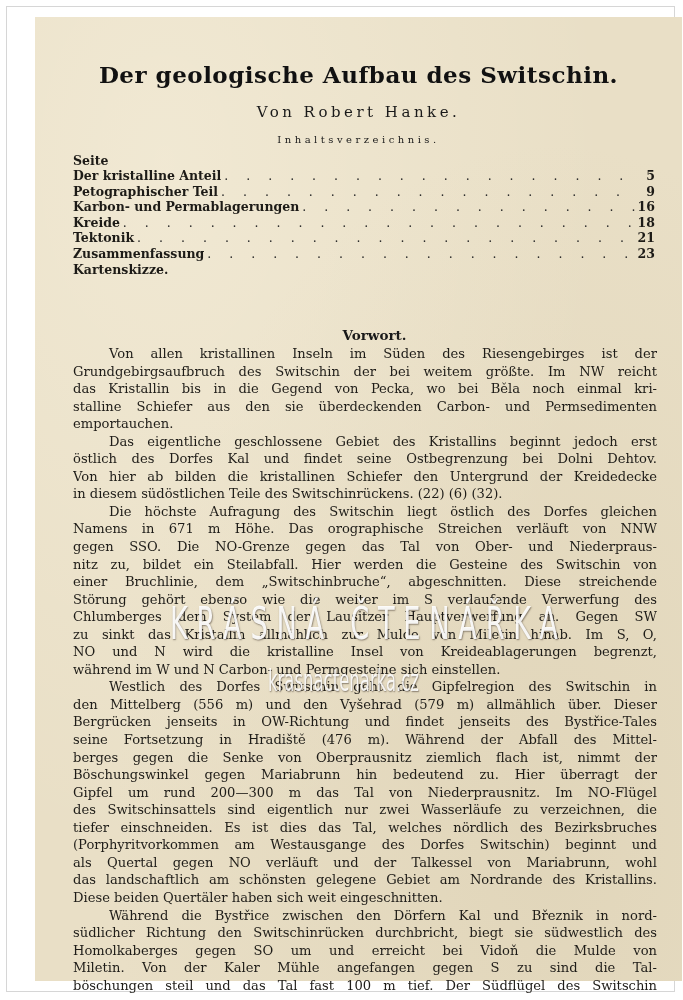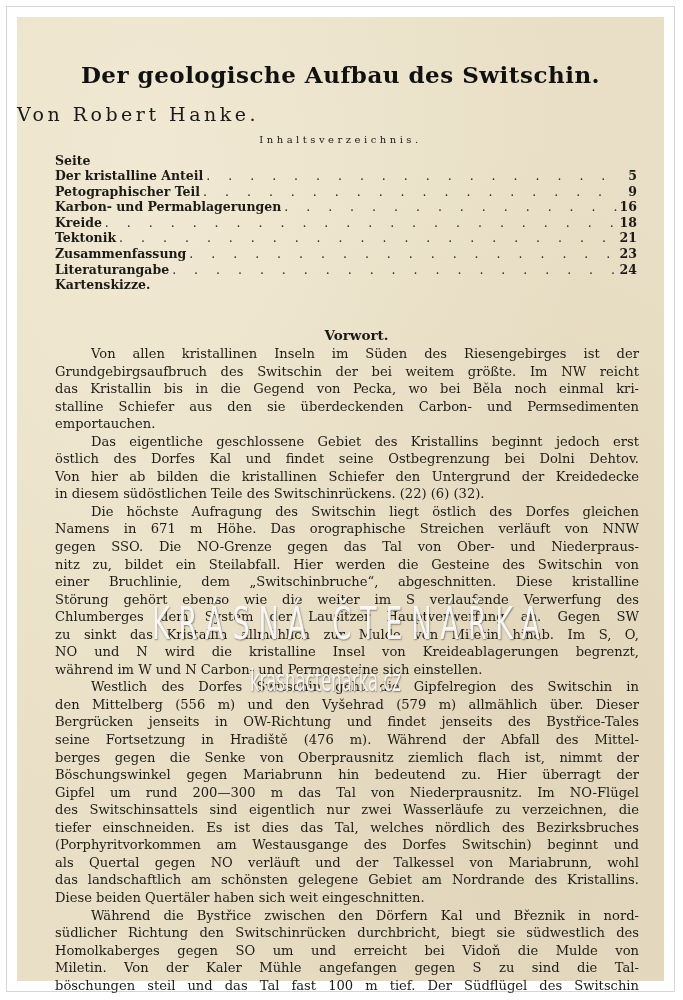--- a/index.html
+++ b/index.html
@@ -19,21 +19,21 @@
       left: 6px;
       top: 6px;
       width: 669px;
       height: 986px;
       border: 1px solid #d6d6d6;
       background: #ffffff;
       box-sizing: border-box;
     }
     .page {
       position: absolute;
-      left: 10px;
+      left: 28px;
       top: 10px;
       width: 647px;
       height: 964px;
       background: #e9dfc6;
       background-image:
         radial-gradient(ellipse at 20% 15%, rgba(255,250,235,0.35), rgba(0,0,0,0) 60%),
         radial-gradient(ellipse at 80% 85%, rgba(200,185,150,0.25), rgba(0,0,0,0) 60%);
       box-sizing: border-box;
       color: #1d1b17;
     }
@@ -47,21 +47,22 @@
       font-weight: bold;
       font-size: 23px;
       letter-spacing: 0.5px;
       color: #111;
     }
     .author {
       position: absolute;
       left: 0;
       width: 100%;
       top: 86px;
-      font-size: 19px;
+      text-align: center;
+      font-size: 15px;
       letter-spacing: 3.5px;
       color: #1a1a1a;
     }
     .toc-heading {
       position: absolute;
       left: 0;
       width: 100%;
       top: 117px;
       text-align: center;
       font-size: 10px;
@@ -209,25 +210,20 @@
       </div>
       <div class="toc-row">
         <span class="toc-label">Tektonik</span>
         <span class="toc-dots"></span>
         <span class="toc-page">21</span>
       </div>
       <div class="toc-row">
         <span class="toc-label">Zusammenfassung</span>
         <span class="toc-dots"></span>
         <span class="toc-page">23</span>
-      </div>
-      <div class="toc-row">
-        <span class="toc-label">Literaturangabe</span>
-        <span class="toc-dots"></span>
-        <span class="toc-page">24</span>
       </div>
       <div class="toc-row">
         <span class="toc-label">Kartenskizze.</span>
       </div>
     </div>
 
     <div class="section-heading">Vorwort.</div>
 
     <div class="body-text">
       <span class="line indent">Von allen kristallinen Inseln im Süden des Riesengebirges ist der</span>
@@ -236,21 +232,21 @@
       <span class="line">stalline Schiefer aus den sie überdeckenden Carbon- und Permsedimenten</span>
       <span class="line last">emportauchen.</span>
       <span class="line indent">Das eigentliche geschlossene Gebiet des Kristallins beginnt jedoch erst</span>
       <span class="line">östlich des Dorfes Kal und findet seine Ostbegrenzung bei Dolni Dehtov.</span>
       <span class="line">Von hier ab bilden die kristallinen Schiefer den Untergrund der Kreidedecke</span>
       <span class="line last">in diesem südöstlichen Teile des Switschinrückens. (22) (6) (32).</span>
       <span class="line indent">Die höchste Aufragung des Switschin liegt östlich des Dorfes gleichen</span>
       <span class="line">Namens in 671 m Höhe. Das orographische Streichen verläuft von NNW</span>
       <span class="line">gegen SSO. Die NO-Grenze gegen das Tal von Ober- und Niederpraus-</span>
       <span class="line">nitz zu, bildet ein Steilabfall. Hier werden die Gesteine des Switschin von</span>
-      <span class="line">einer Bruchlinie, dem „Switschinbruche“, abgeschnitten. Diese kristalline</span>
+      <span class="line">einer Bruchlinie, dem „Switschinbruche“, abgeschnitten. Diese streichende</span>
       <span class="line">Störung gehört ebenso wie die weiter im S verlaufende Verwerfung des</span>
       <span class="line">Chlumberges dem System der Lausitzer Hauptverwerfung an. Gegen SW</span>
       <span class="line">zu sinkt das Kristallin allmählich zur Mulde von Miletin hinab. Im S, O,</span>
       <span class="line">NO und N wird die kristalline Insel von Kreideablagerungen begrenzt,</span>
       <span class="line last">während im W und N Carbon- und Permgesteine sich einstellen.</span>
       <span class="line indent">Westlich des Dorfes Switschin geht die Gipfelregion des Switschin in</span>
       <span class="line">den Mittelberg (556 m) und den Vyšehrad (579 m) allmählich über. Dieser</span>
       <span class="line">Bergrücken jenseits in OW-Richtung und findet jenseits des Bystřice-Tales</span>
       <span class="line">seine Fortsetzung in Hradiště (476 m). Während der Abfall des Mittel-</span>
       <span class="line">berges gegen die Senke von Oberprausnitz ziemlich flach ist, nimmt der</span>

